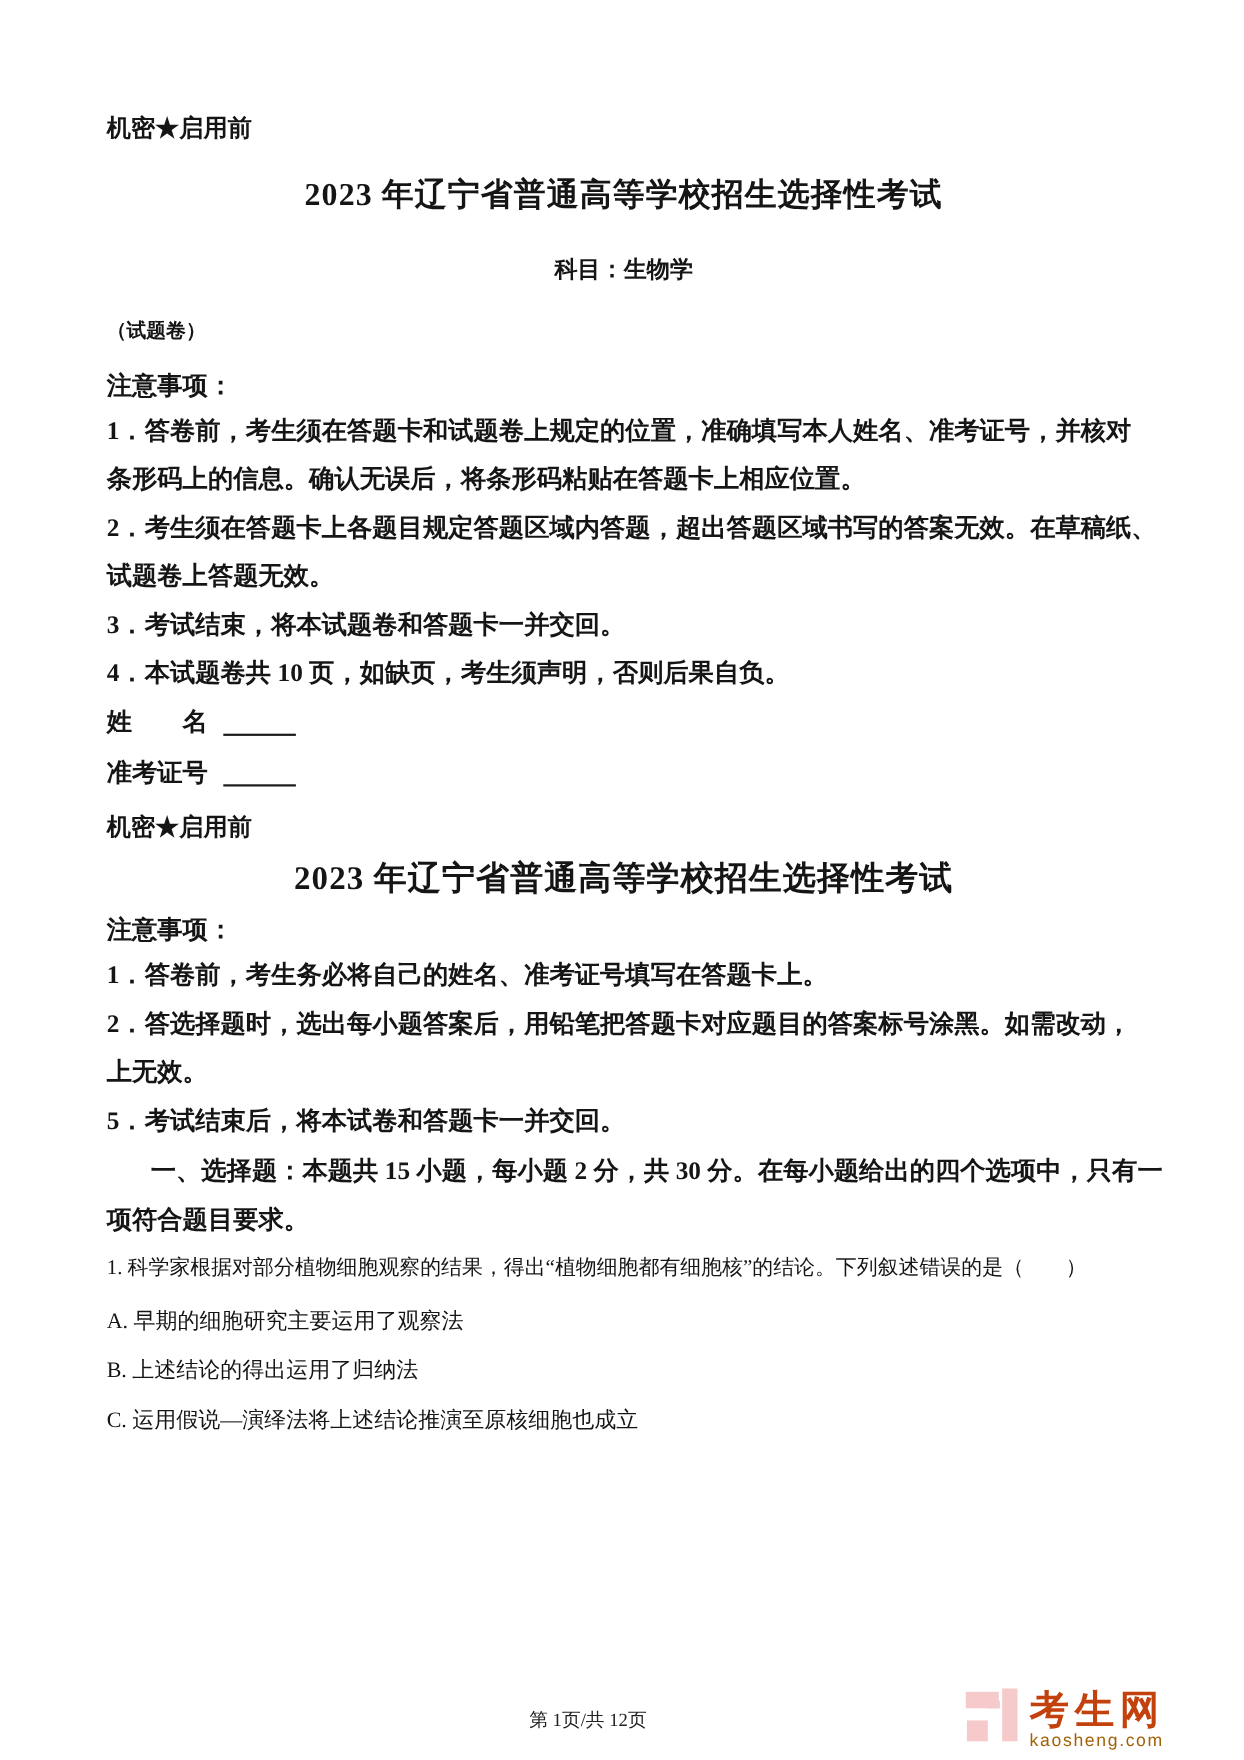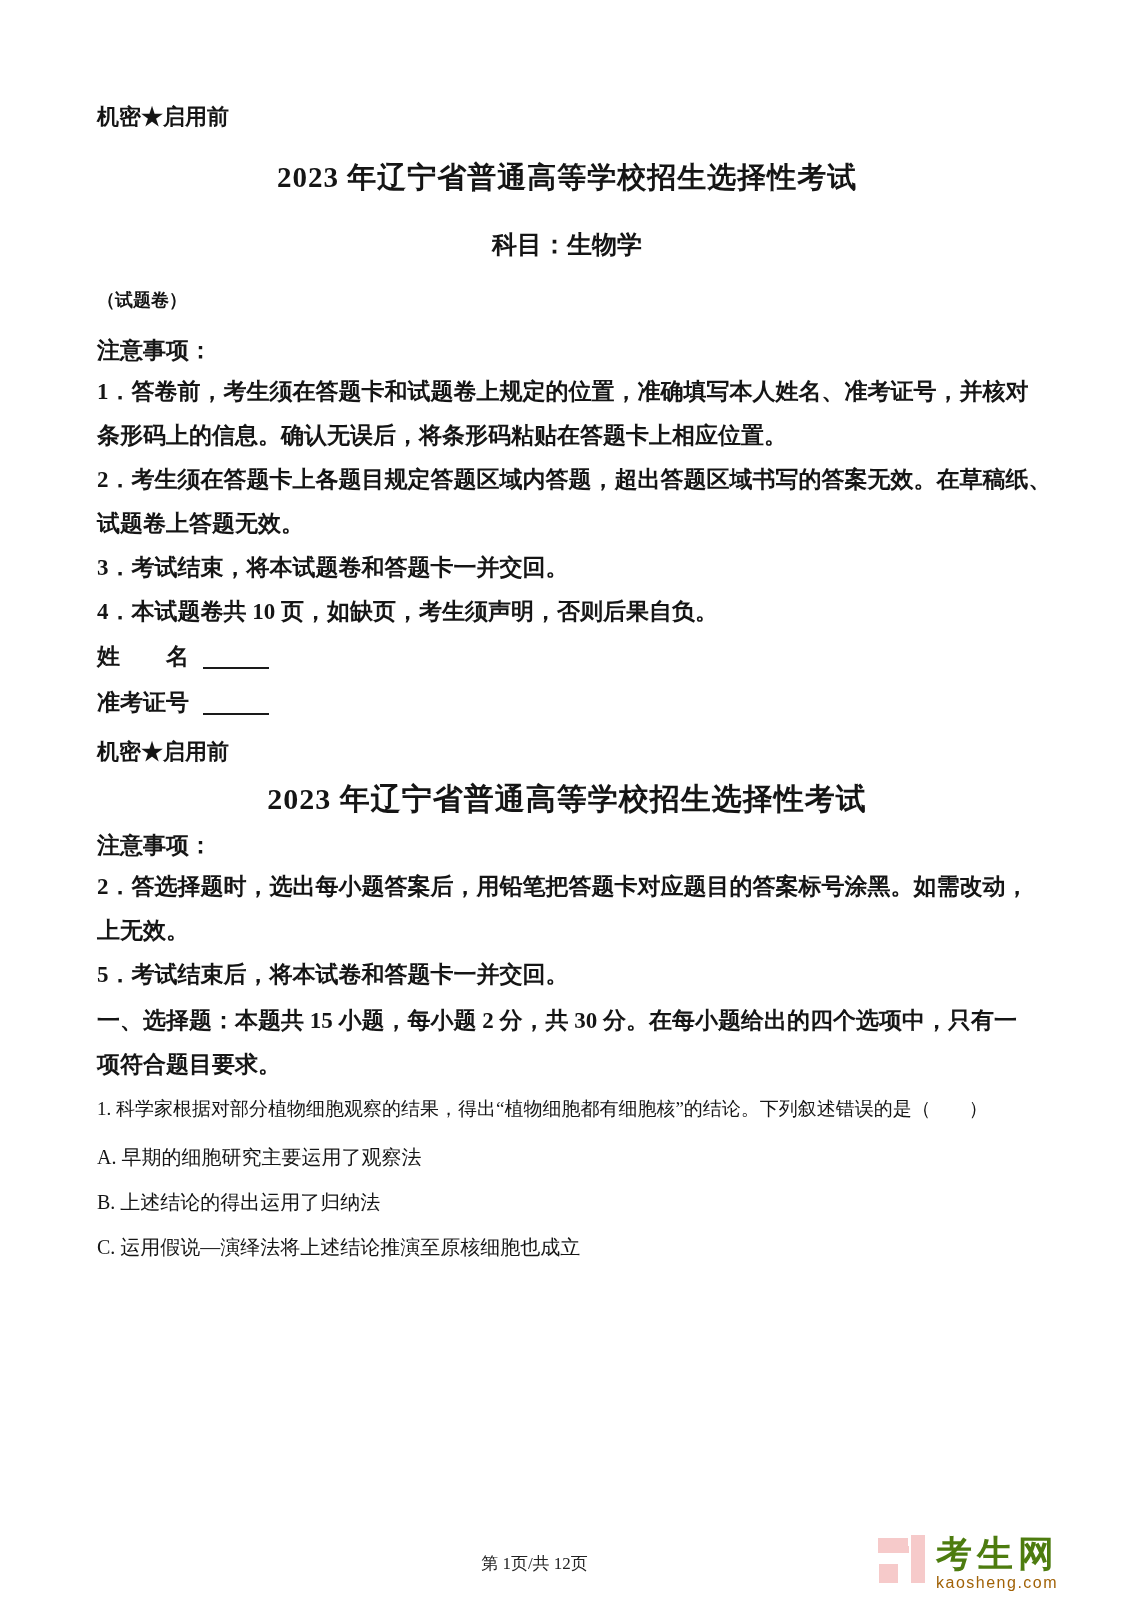--- a/index.html
+++ b/index.html
@@ -28,21 +28,21 @@
     line-height: 34px;
   }
   .title1 {
     font-size: 29px;
     line-height: 42px;
     text-align: center;
     margin-top: 22px;
     letter-spacing: 1px;
   }
   .subject1 {
-    font-size: 25px;
+    font-size: 21px;
     line-height: 42px;
     text-align: center;
     margin-top: 26px;
   }
   .papertype {
     font-size: 18px;
     line-height: 42px;
     text-align: left;
     margin-top: 13px;
   }
@@ -83,21 +83,21 @@
     font-size: 27px;
     line-height: 44px;
     text-align: center;
     margin-top: 23px;
   }
   .nhead2 {
     font-size: 23px;
     line-height: 38px;
     margin-top: 6px;
   }
-  .sec { margin-top: 2px; }
+  .sec { margin-top: 2px; margin-left: 40px; }
   .stem {
     font-size: 19px;
     line-height: 44px;
     font-weight: normal;
     white-space: nowrap;
   }
   .opt {
     font-size: 20px;
     line-height: 45px;
     font-weight: normal;
@@ -127,21 +127,21 @@
   .wtext {
     display: flex;
     flex-direction: column;
     align-items: flex-start;
   }
   .wname {
     font-size: 36px;
     line-height: 40px;
     font-weight: bold;
     letter-spacing: 5px;
-    color: #4d7c0f;
+    color: #c2410c;
     font-family: Liberation Serif, serif;
   }
   .wurl {
     font-size: 16px;
     line-height: 18px;
     letter-spacing: 1.5px;
     color: #a16207;
     font-family: "Liberation Sans", "DejaVu Sans", sans-serif;
   }
 </style>
@@ -168,20 +168,21 @@
       <span>姓　　名</span><span class="blank"></span>
     </div>
     <div class="fill b">
       <span>准考证号</span><span class="blank"></span>
     </div>
 
     <div class="classification2 b">机密★启用前</div>
     <div class="title2 b">2023 年辽宁省普通高等学校招生选择性考试</div>
 
     <div class="nhead2 b">注意事项：</div>
+    <div class="ln b">1．答卷前，考生务必将自己的姓名、准考证号填写在答题卡上。</div>
     <div class="ln b">2．答选择题时，选出每小题答案后，用铅笔把答题卡对应题目的答案标号涂黑。如需改动，</div>
     <div class="ln b">上无效。</div>
     <div class="ln b">5．考试结束后，将本试卷和答题卡一并交回。</div>
 
     <div class="ln b sec">一、选择题：本题共 15 小题，每小题 2 分，共 30 分。在每小题给出的四个选项中，只有一</div>
     <div class="ln b">项符合题目要求。</div>
 
     <div class="stem">1. 科学家根据对部分植物细胞观察的结果，得出“植物细胞都有细胞核”的结论。下列叙述错误的是（　　）</div>
     <div class="opt opt-first">A. 早期的细胞研究主要运用了观察法</div>
     <div class="opt">B. 上述结论的得出运用了归纳法</div>

